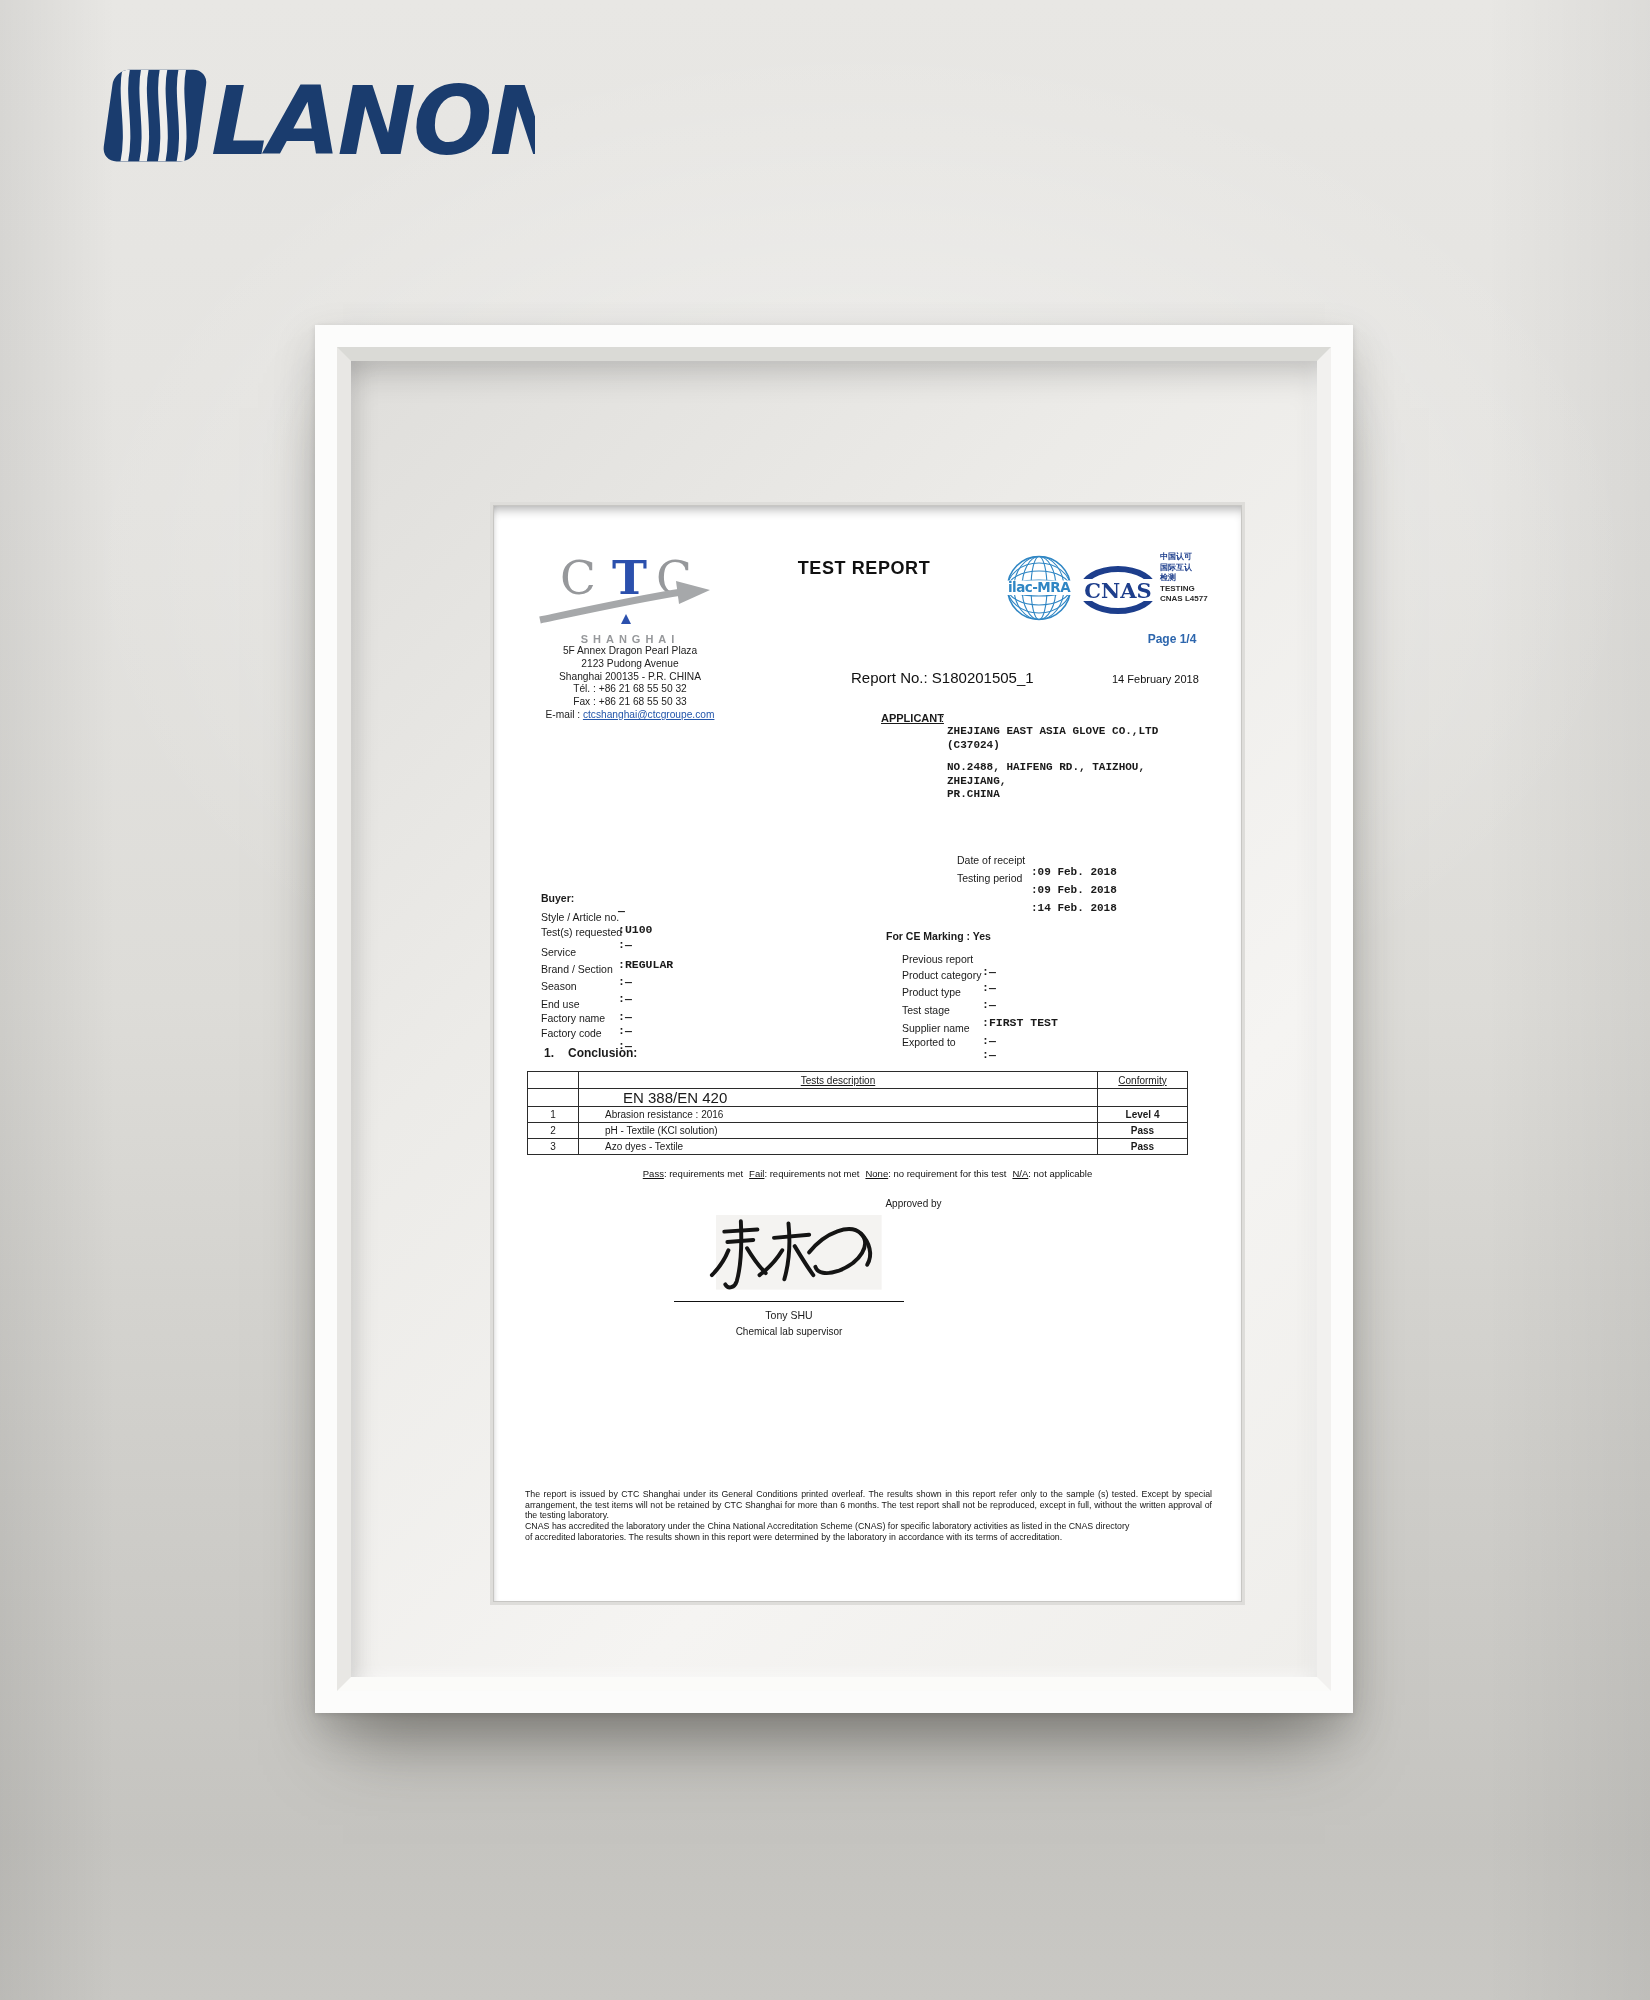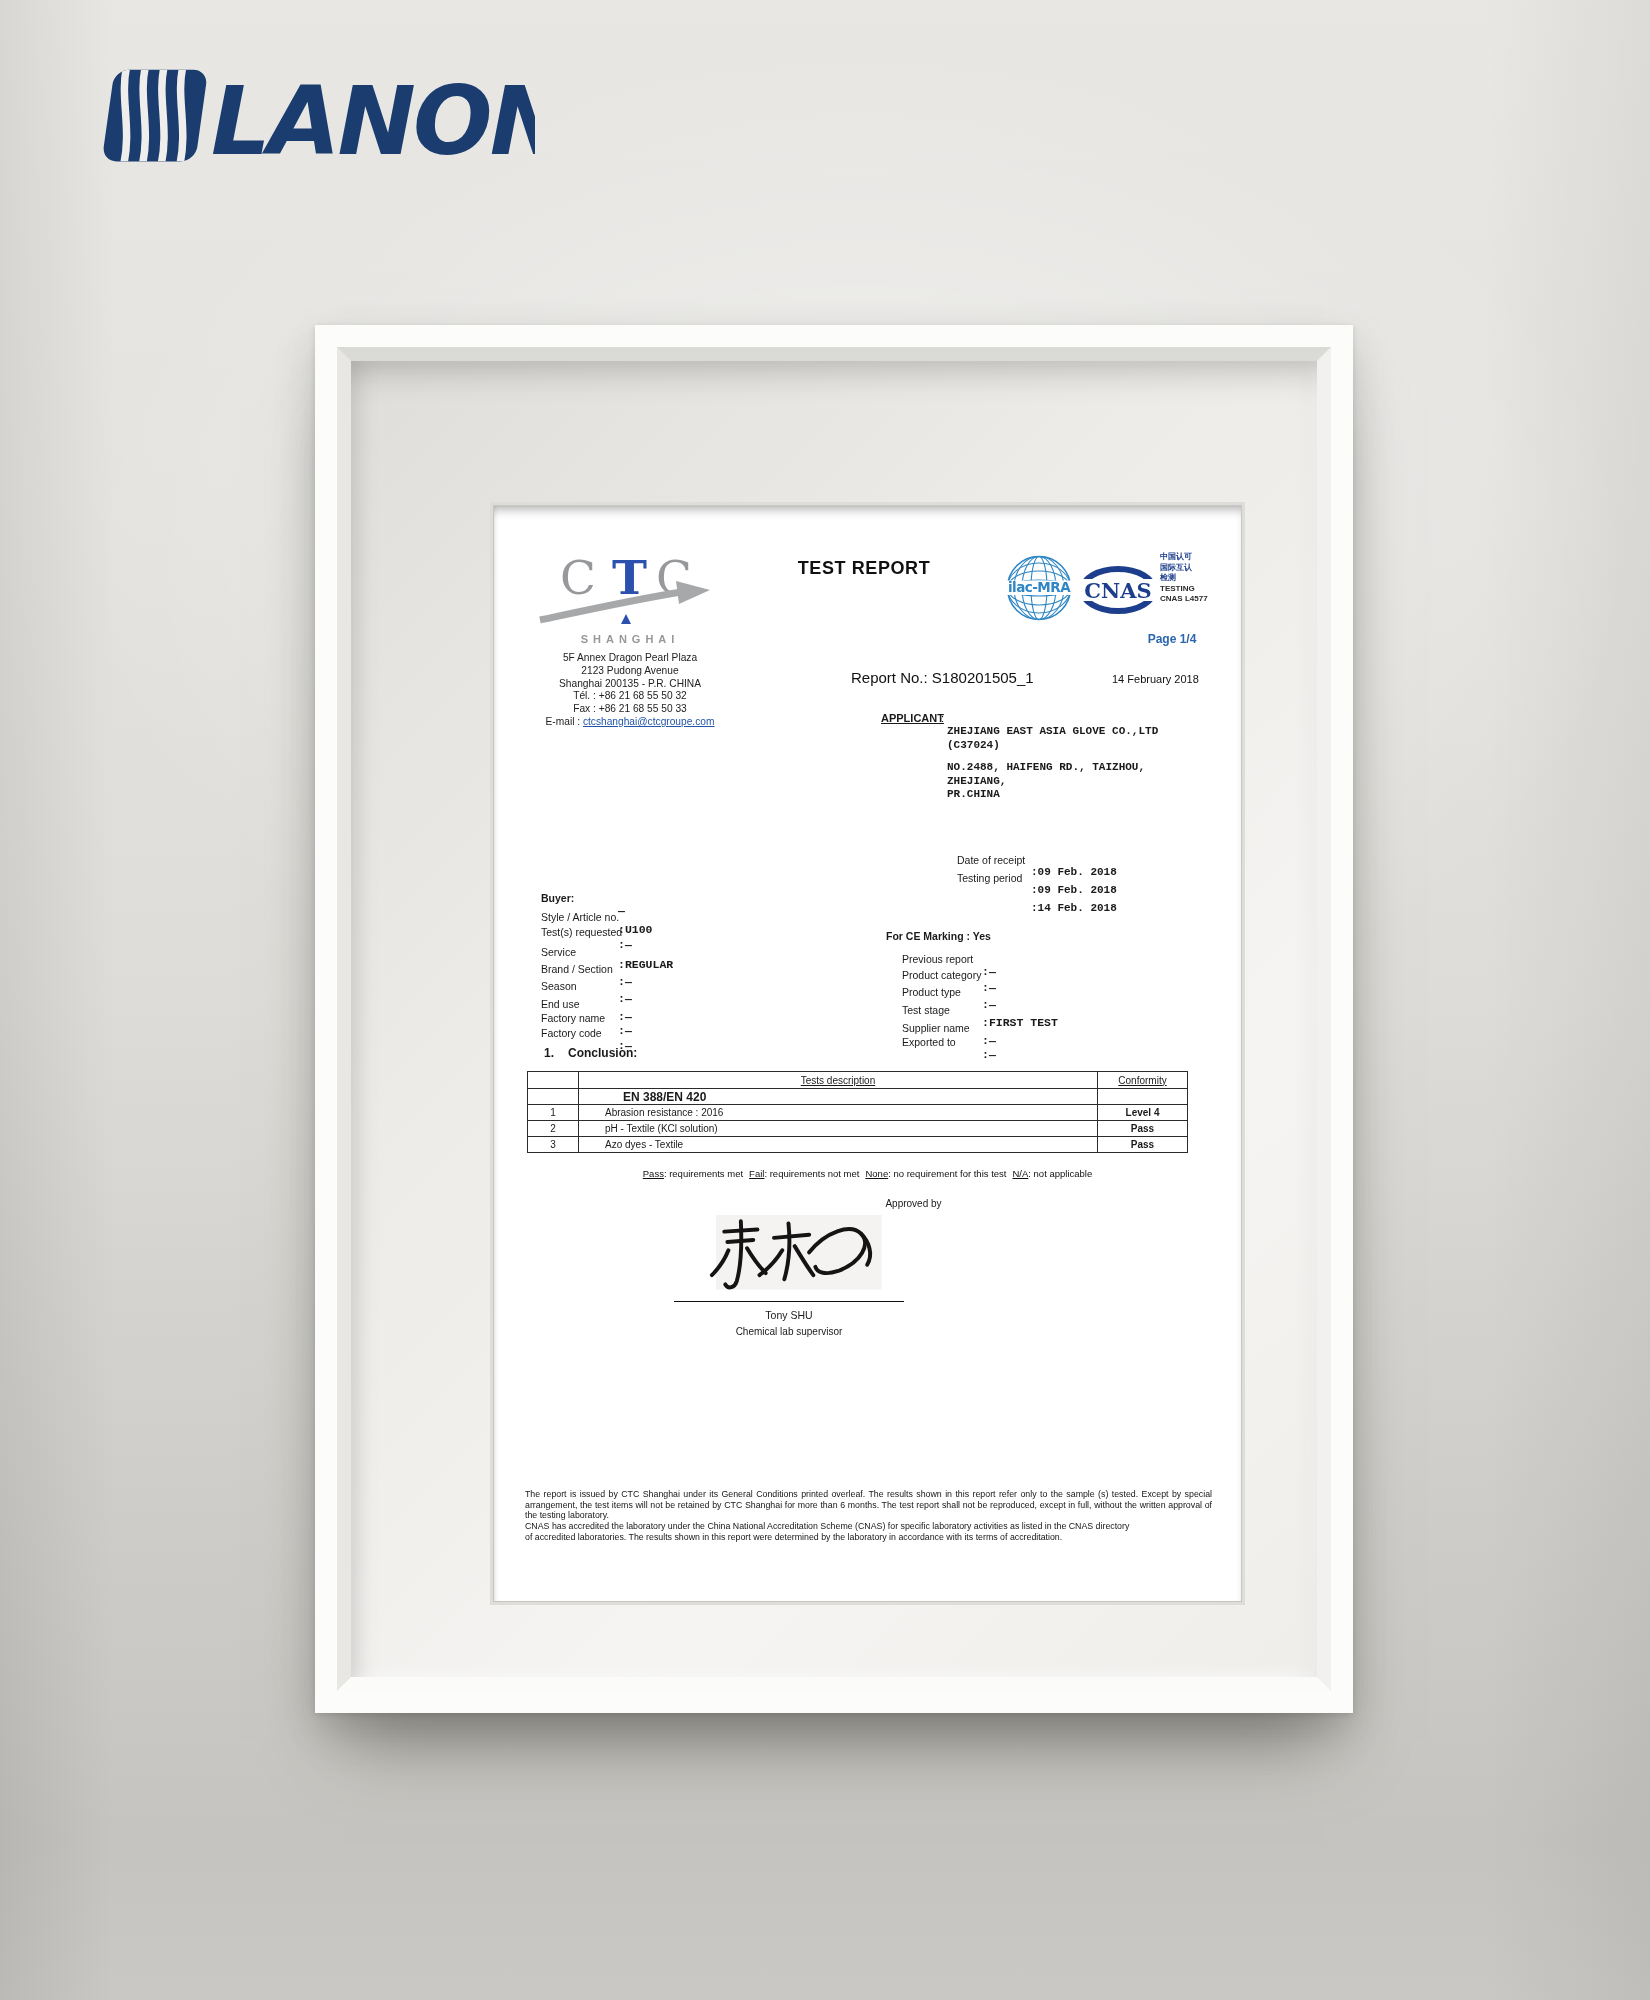--- a/index.html
+++ b/index.html
@@ -46,21 +46,21 @@
     background:#ffffff;
     box-shadow:0 0 0 1px #c7c6c3, 0 0 0 4px #deddda, inset 0 9px 11px -6px rgba(0,0,0,0.32), inset 3px 0 5px -3px rgba(0,0,0,0.12);
     color:#1a1a1a;
   }
   .abs { position:absolute; }
   .mono { font-family:"Liberation Mono","DejaVu Sans Mono",monospace; font-weight:bold;margin-top:12px; }
 
   
   .ctc-block { left:38px; top:42px; width:196px; text-align:center; }
   .ctc-city { font-size:11px; letter-spacing:5px; color:#96989b; font-weight:bold; margin-top:1px; }
-  .ctc-address { margin-top:7px; font-size:10.2px; line-height:12.8px; color:#222; }
+  .ctc-address { margin-top:0; font-size:10.2px; line-height:12.8px; color:#222; }
   .ctc-email { font-size:10.2px; color:#222; margin-top:0px; }
   .ctc-email a { color:#2255aa; text-decoration:underline; }
 
   .doc-title { left:250px; top:52px; width:240px; text-align:center; font-size:18px; font-weight:bold; letter-spacing:0.6px; color:#111; }
 
   .accred-text { left:666px; top:46px; width:70px; font-size:8px; line-height:10.6px; color:#1d3e8c; font-weight:bold; }
   .accred-text .en { color:#2b2b2b; }
   .page-no { left:630px; top:126px; width:96px; text-align:center; font-size:12px; font-weight:bold; color:#2d66ad; }
 
   .report-line { left:357px; top:163px; font-size:15px; color:#111; }
@@ -90,21 +90,21 @@
   
   .conclusion-h { left:50px; top:540px; font-size:12px; font-weight:bold; }
   .conclusion-h .num { margin-right:14px; }
   table.results { position:absolute; left:33px; top:565px; width:660px; border-collapse:collapse; table-layout:fixed; }
   table.results td { border:1.5px solid #2b2b2b; font-size:10px; padding:0 4px; height:16px; vertical-align:middle; }
   table.results .c-no   { width:51px;  text-align:center; }
   table.results .c-desc { width:519px; }
   table.results .c-conf { width:90px;  text-align:center; }
   table.results .hdr td { height:17px; text-align:center; }
   table.results .hdr .u { text-decoration:underline; }
-  table.results .grp td { font-weight:bold; font-size:12px;padding-left:44px; }
+  table.results .grp td { font-weight:normal; font-size:15px;padding-left:44px; }
   table.results .indent { padding-left:26px; }
   table.results .bold { font-weight:bold; }
 
   .legend { left:0; top:662px; width:747px; display:flex; justify-content:center; gap:6px; font-size:9.5px; color:#111; }
   .legend .term { text-decoration:underline; }
 
   
   .sign-area { left:180px; top:692px; width:479px; }
   .approved { text-align:center; font-size:10px; margin-bottom:2px; }
   .sig-row { display:flex; justify-content:space-between; }

